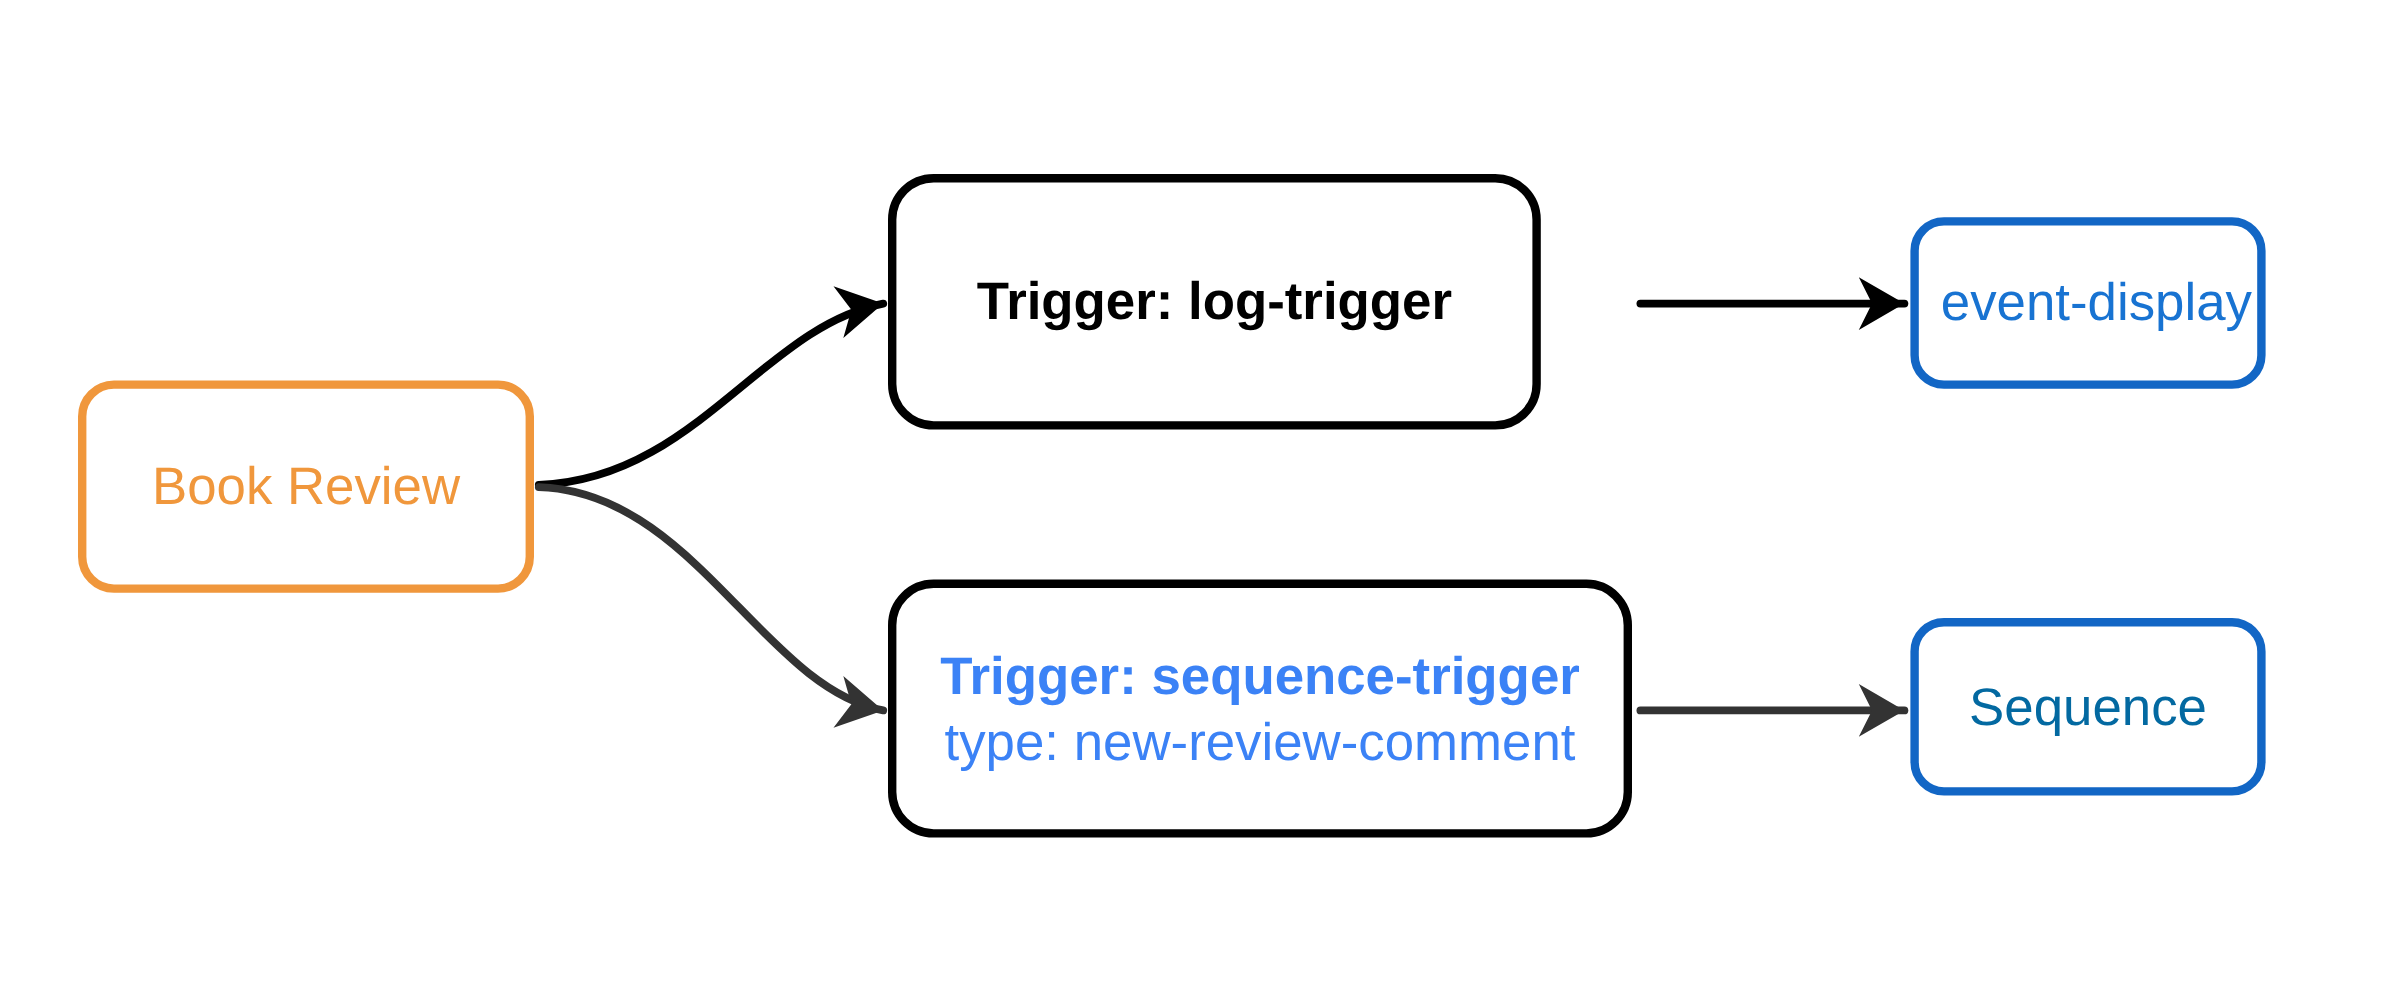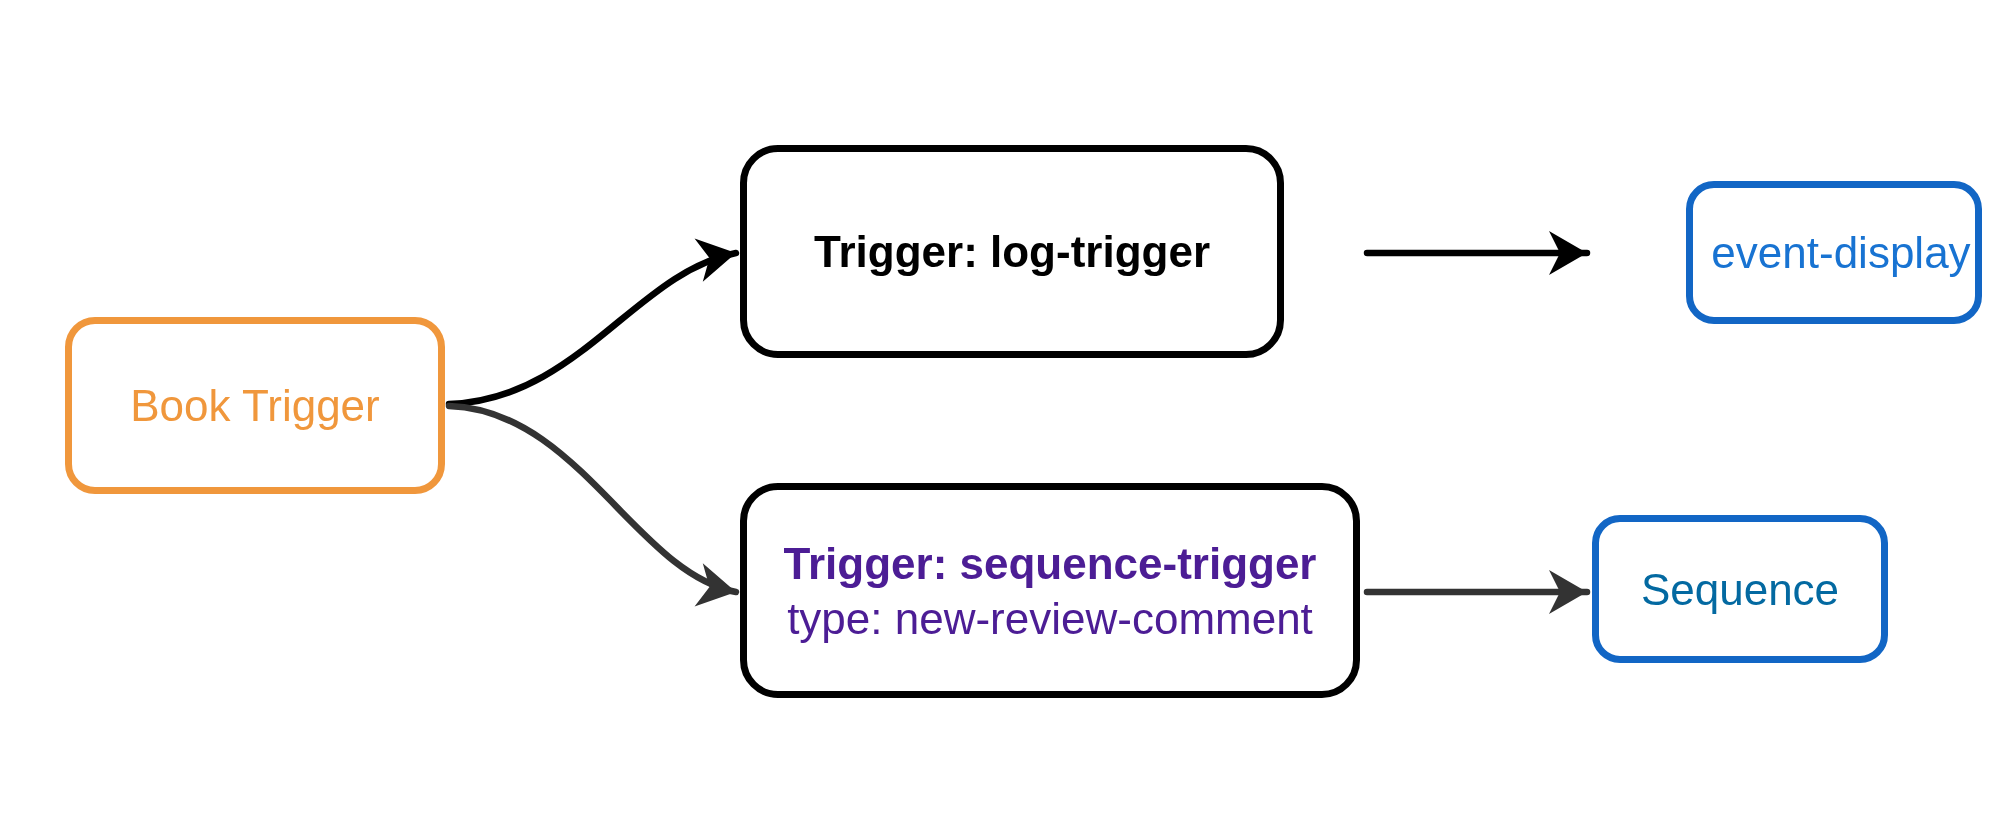--- a/index.html
+++ b/index.html
@@ -61,21 +61,21 @@
     border-radius: 38px;
   }
   .node-trigger-sequence {
     left: 740px;
     top: 483px;
     width: 620px;
     height: 215px;
     border-radius: 38px;
   }
   .node-event-display {
-    left: 1686px;
+    left: 1592px;
     top: 181px;
     width: 296px;
     height: 143px;
     border-radius: 28px;
     padding-left: 14px;
   }
   .node-sequence {
     left: 1592px;
     top: 515px;
     width: 296px;
@@ -104,28 +104,28 @@
       </marker>
     </defs>
 
     <path class="edge" d="M449,404 C578,400 636,272 736,253" marker-end="url(#ah0)" stroke="#000000"></path>
     <path class="edge" d="M449,406 C578,410 636,573 736,592" marker-end="url(#ah1)" stroke="#333333"></path>
     <path class="edge" d="M1367,253 L1587,253" marker-end="url(#ah2)" stroke="#000000"></path>
     <path class="edge" d="M1367,592 L1587,592" marker-end="url(#ah3)" stroke="#333333"></path>
   </svg>
 
   <div class="node node-broker" style="border-color: rgb(240, 151, 60); color: rgb(240, 151, 60);">
-    <div class="title-line">Book Trigger</div>
+    <div class="title-line">Book Review</div>
   </div>
 
   <div class="node node-trigger-log" style="border-color: rgb(0, 0, 0); color: rgb(0, 0, 0);">
     <div class="title">Trigger: log-trigger</div>
   </div>
 
-  <div class="node node-trigger-sequence" style="border-color: rgb(0, 0, 0); color: #4c1d95;">
+  <div class="node node-trigger-sequence" style="border-color: rgb(0, 0, 0); color: #3b82f6;">
     <div class="title">Trigger: sequence-trigger</div>
     <div class="subtitle">type: new-review-comment</div>
   </div>
 
   <div class="node node-event-display" style="border-color: rgb(18, 102, 197); color: rgb(24, 115, 210);">
     <div>event-display</div>
   </div>
 
   <div class="node node-sequence" style="border-color: rgb(18, 102, 197); color: #0369a1;">
     <div>Sequence</div>

